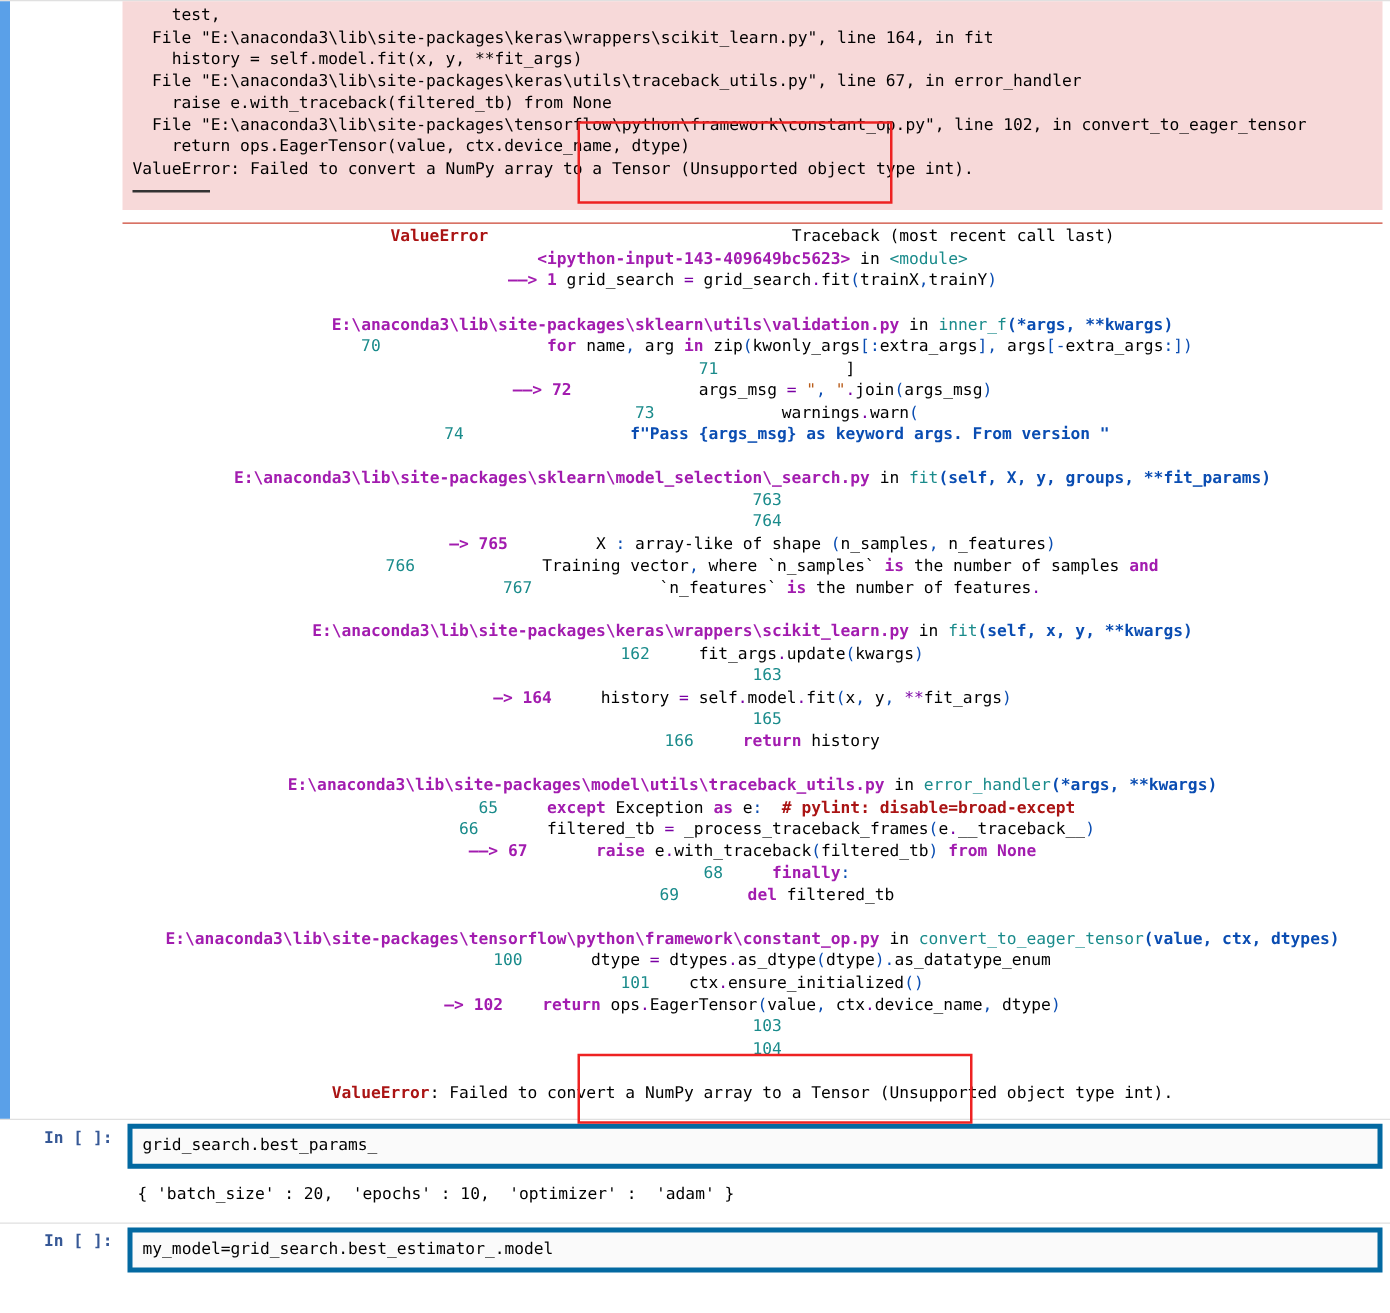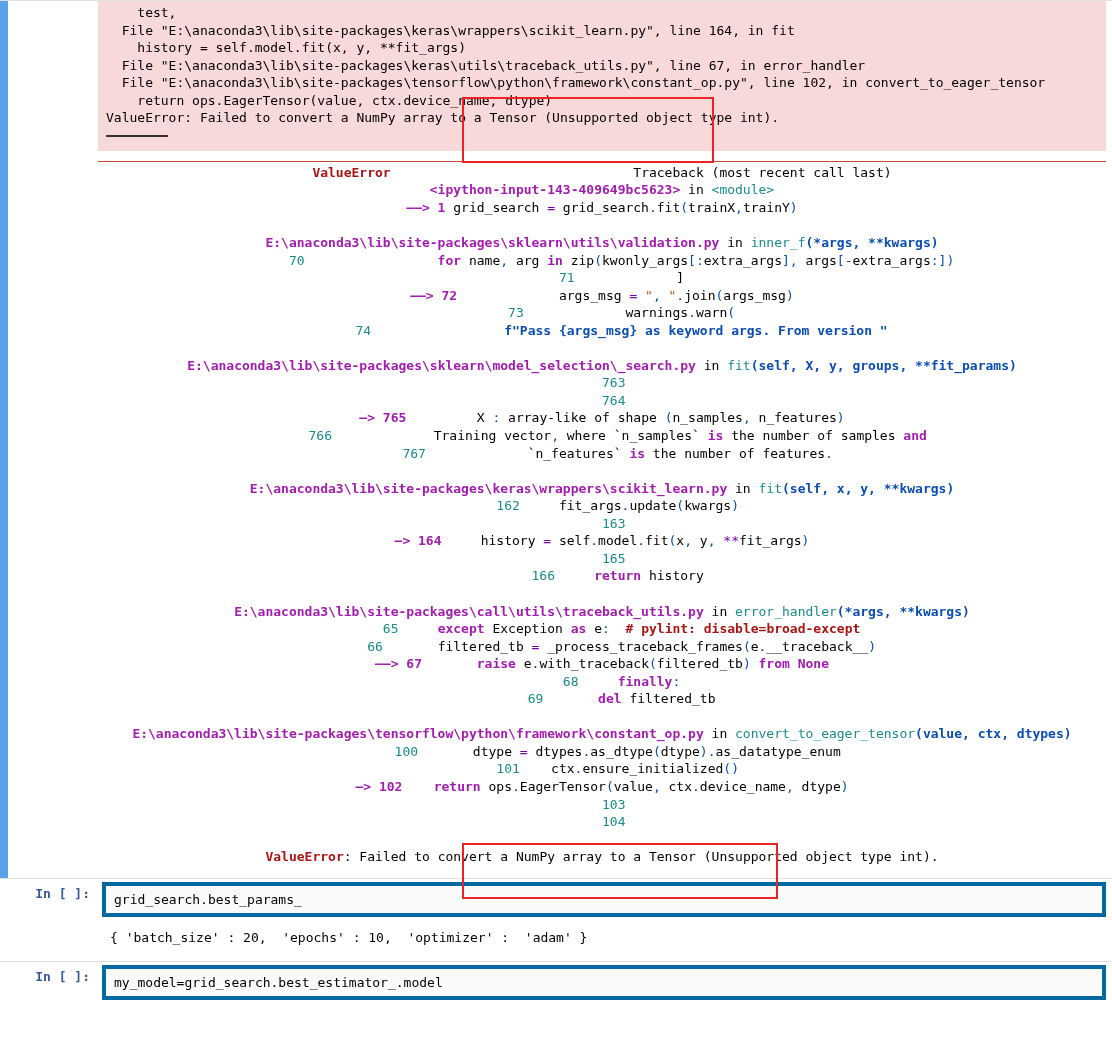--- a/index.html
+++ b/index.html
@@ -37,20 +37,21 @@
 <div class="cell">
   <div class="left-bar"></div>
   <div class="prompt-area"></div>
   <div class="content-area relative">
 
     <div class="error-block">
 <pre>    test,</pre>
 <pre>  File "E:\anaconda3\lib\site-packages\keras\wrappers\scikit_learn.py", line 164, in fit</pre>
 <pre>    history = self.model.fit(x, y, **fit_args)</pre>
 <pre>  File "E:\anaconda3\lib\site-packages\keras\utils\traceback_utils.py", line 67, in error_handler</pre>
+<pre>    raise e.with_traceback(filtered_tb) from None</pre>
 <pre>  File "E:\anaconda3\lib\site-packages\tensorflow\python\framework\constant_op.py", line 102, in convert_to_eager_tensor</pre>
 <pre>    return ops.EagerTensor(value, ctx.device_name, dtype)</pre>
 <pre>ValueError: Failed to convert a NumPy array to a Tensor (Unsupported object type int).</pre>
 <div class="hr-underline"></div>
     </div>
     <div class="red-box" style="left:364px; top:96px; width:252px; height:66px;"></div>
 
     <div class="tb-block">
       <div class="hr-red"></div>
 <pre><span class="txt-red bold">ValueError</span>                               <span>Traceback (most recent call last)</span></pre>
@@ -75,21 +76,21 @@
 
 <pre> </pre>
 <pre><span class="txt-dgreen bold">E:\anaconda3\lib\site-packages\keras\wrappers\scikit_learn.py</span><span> in </span><span class="txt-teal">fit</span><span class="txt-blue bold">(self, x, y, **kwargs)</span></pre>
 <pre><span class="txt-teal">    162 </span><span>    fit_args</span><span class="txt-purple">.</span><span>update</span><span class="txt-blue">(</span><span>kwargs</span><span class="txt-blue">)</span></pre>
 <pre><span class="txt-teal">    163 </span></pre>
 <pre><span class="txt-dgreen bold">—&gt; 164 </span><span>    history </span><span class="txt-purple">=</span><span> self</span><span class="txt-purple">.</span><span>model</span><span class="txt-purple">.</span><span>fit</span><span class="txt-blue">(</span><span>x</span><span class="txt-blue">,</span><span> y</span><span class="txt-blue">,</span><span class="txt-purple"> **</span><span>fit_args</span><span class="txt-blue">)</span></pre>
 <pre><span class="txt-teal">    165 </span></pre>
 <pre><span class="txt-teal">    166 </span><span>    </span><span class="txt-dgreen bold">return</span><span> history</span></pre>
 
 <pre> </pre>
-<pre><span class="txt-dgreen bold">E:\anaconda3\lib\site-packages\call\utils\traceback_utils.py</span><span> in </span><span class="txt-teal">error_handler</span><span class="txt-blue bold">(*args, **kwargs)</span></pre>
+<pre><span class="txt-dgreen bold">E:\anaconda3\lib\site-packages\model\utils\traceback_utils.py</span><span> in </span><span class="txt-teal">error_handler</span><span class="txt-blue bold">(*args, **kwargs)</span></pre>
 <pre><span class="txt-teal">     65 </span><span>    </span><span class="txt-dgreen bold">except</span><span> Exception </span><span class="txt-dgreen bold">as</span><span> e</span><span class="txt-blue">:</span><span class="txt-red bold">  # pylint: disable=broad-except</span></pre>
 <pre><span class="txt-teal">     66 </span><span>      filtered_tb </span><span class="txt-purple">=</span><span> _process_traceback_frames</span><span class="txt-blue">(</span><span>e</span><span class="txt-purple">.</span><span>__traceback__</span><span class="txt-blue">)</span></pre>
 <pre><span class="txt-dgreen bold">——&gt; 67 </span><span>      </span><span class="txt-dgreen bold">raise</span><span> e</span><span class="txt-purple">.</span><span>with_traceback</span><span class="txt-blue">(</span><span>filtered_tb</span><span class="txt-blue">)</span><span> </span><span class="txt-dgreen bold">from</span><span> </span><span class="txt-dgreen bold">None</span></pre>
 <pre><span class="txt-teal">     68 </span><span>    </span><span class="txt-dgreen bold">finally</span><span class="txt-blue">:</span></pre>
 <pre><span class="txt-teal">     69 </span><span>      </span><span class="txt-dgreen bold">del</span><span> filtered_tb</span></pre>
 
 <pre> </pre>
 <pre><span class="txt-dgreen bold">E:\anaconda3\lib\site-packages\tensorflow\python\framework\constant_op.py</span><span> in </span><span class="txt-teal">convert_to_eager_tensor</span><span class="txt-blue bold">(value, ctx, dtypes)</span></pre>
 <pre><span class="txt-teal">    100 </span><span>      dtype </span><span class="txt-purple">=</span><span> dtypes</span><span class="txt-purple">.</span><span>as_dtype</span><span class="txt-blue">(</span><span>dtype</span><span class="txt-blue">).</span><span>as_datatype_enum</span></pre>
 <pre><span class="txt-teal">    101 </span><span>   ctx</span><span class="txt-purple">.</span><span>ensure_initialized</span><span class="txt-blue">()</span></pre>

